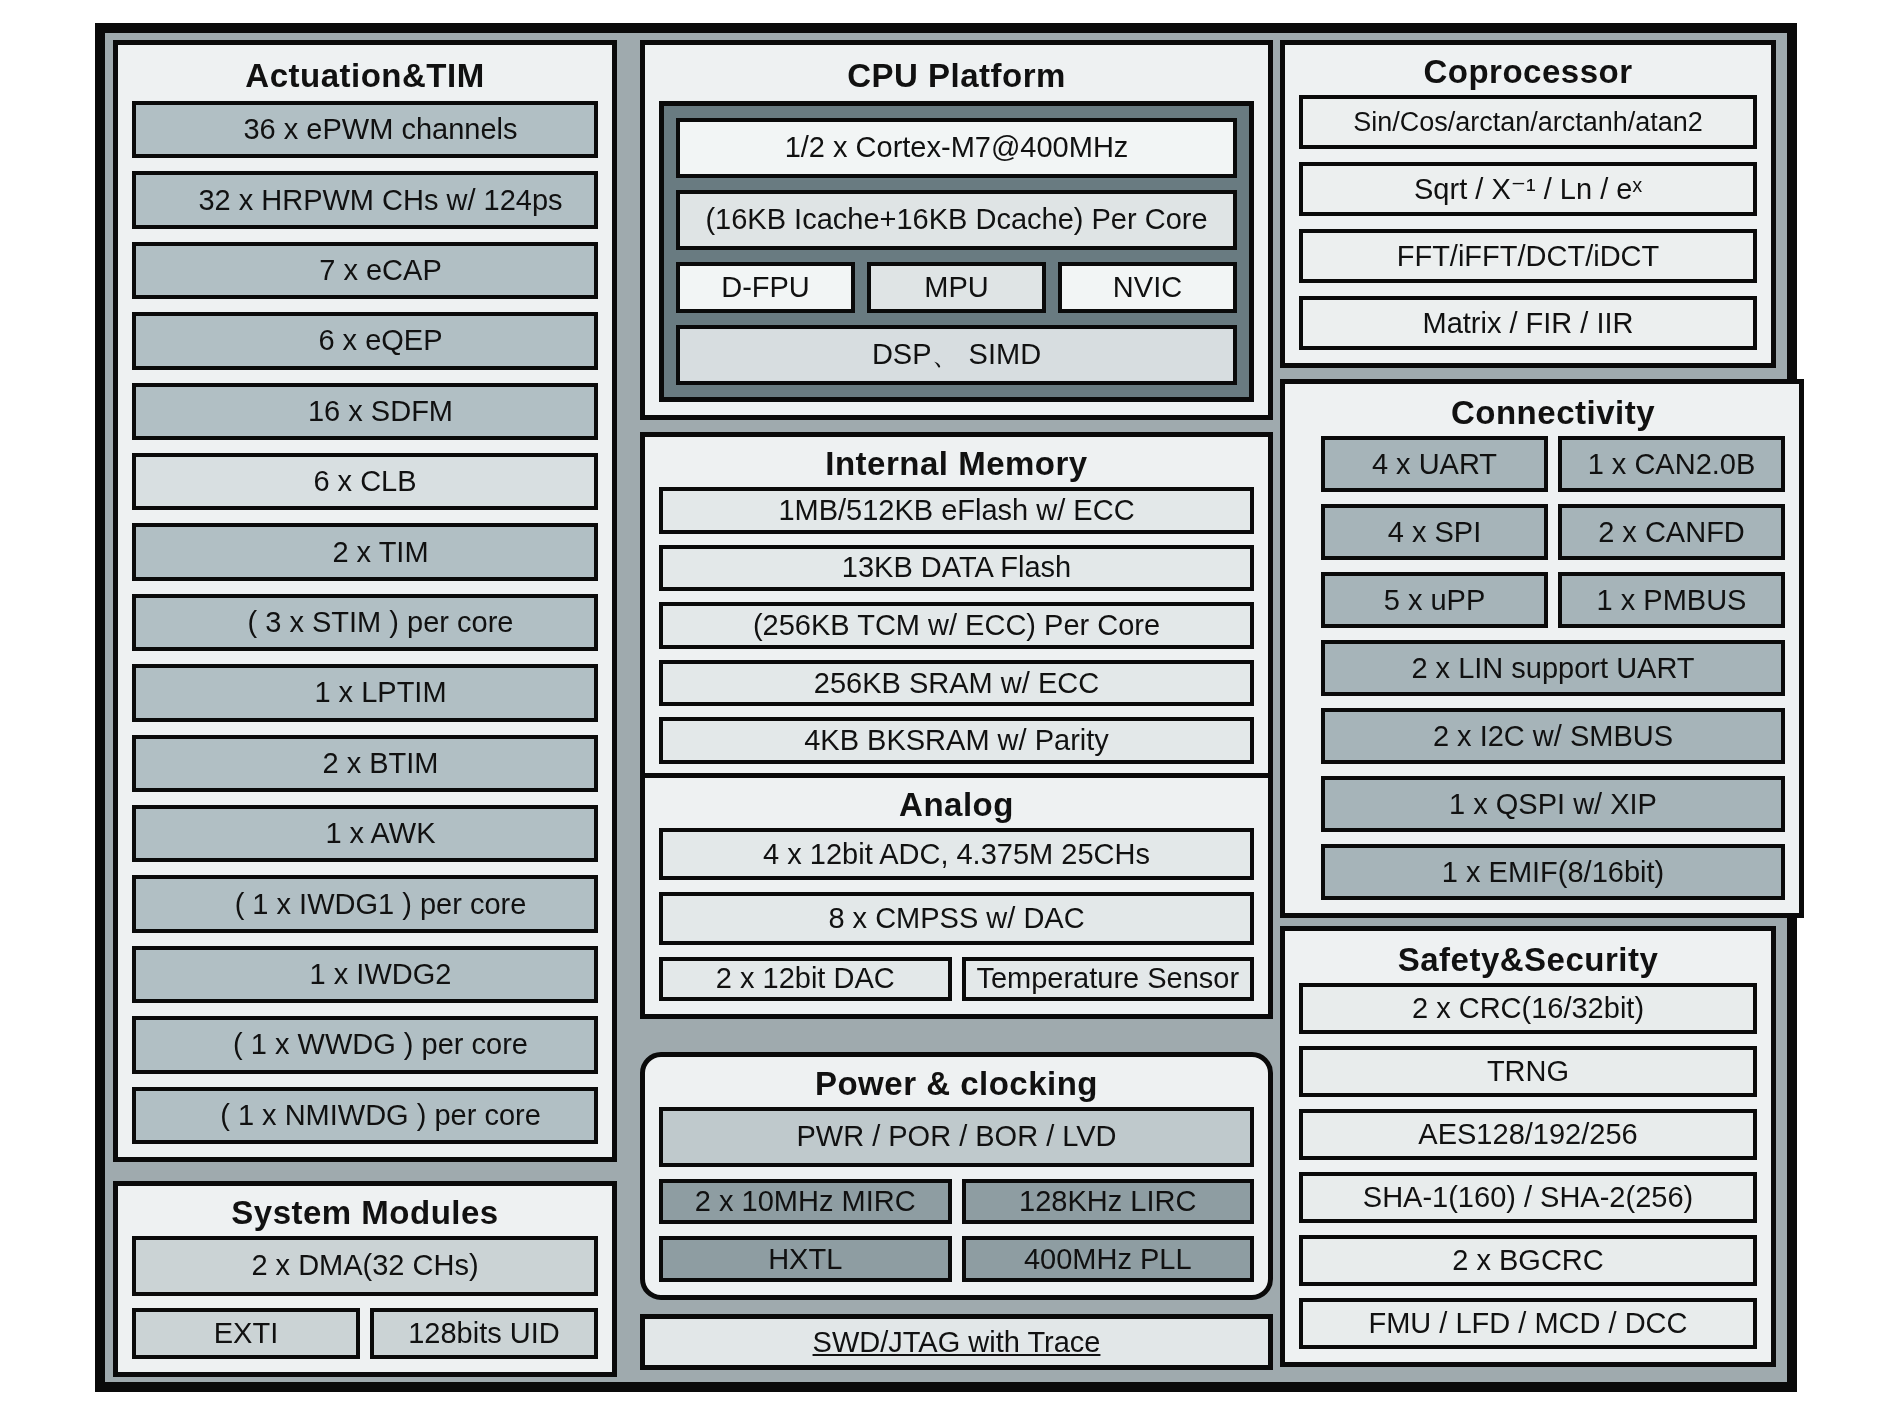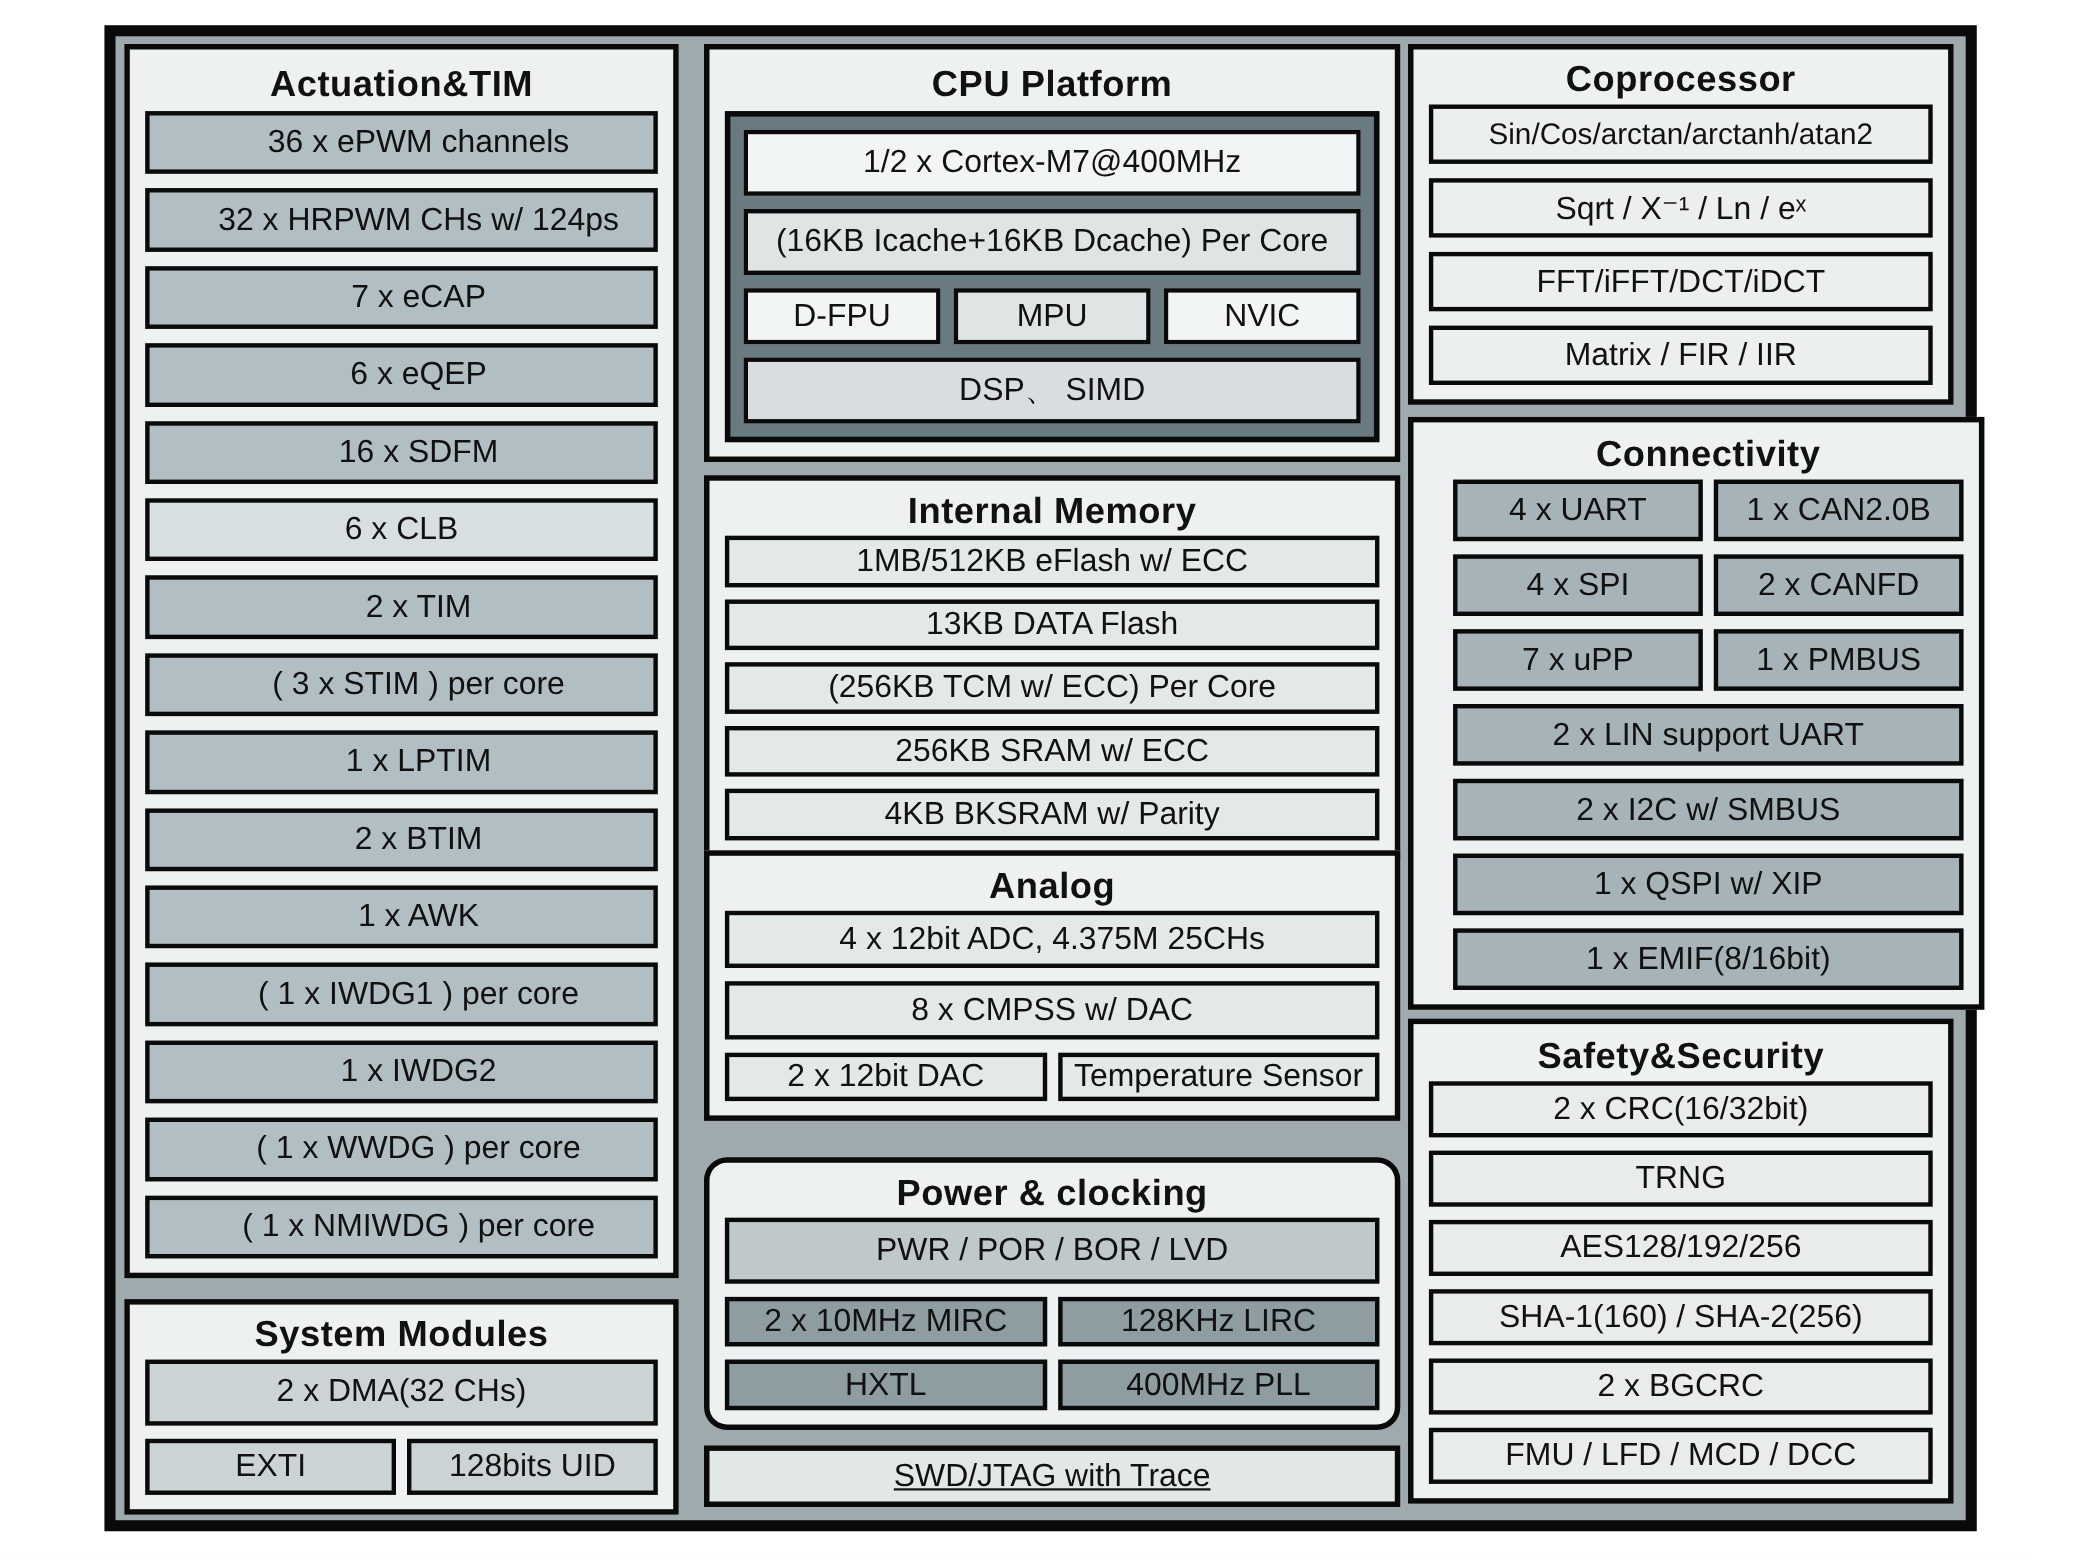--- a/index.html
+++ b/index.html
@@ -162,21 +162,21 @@
   </div>
 
   <div class="panel" style="left:1175px;top:346px;width:524px;height:539px;padding-left:36px;">
     <div class="ptitle" style="padding:6px 0 4px 0;">Connectivity</div>
     <div class="rows" style="gap:12px;justify-content:flex-start;">
       <div class="conn-grid">
         <div class="cell conn">4 x UART</div>
         <div class="cell conn">1 x CAN2.0B</div>
         <div class="cell conn">4 x SPI</div>
         <div class="cell conn">2 x CANFD</div>
-        <div class="cell conn">7 x uPP</div>
+        <div class="cell conn">5 x uPP</div>
         <div class="cell conn">1 x PMBUS</div>
       </div>
       <div class="row conn conn-row">2 x LIN support UART</div>
       <div class="row conn conn-row">2 x I2C w/ SMBUS</div>
       <div class="row conn conn-row">1 x QSPI w/ XIP</div>
       <div class="row conn conn-row">1 x EMIF(8/16bit)</div>
     </div>
   </div>
 
   <div class="panel" style="left:1175px;top:893px;width:496px;height:441px;">

